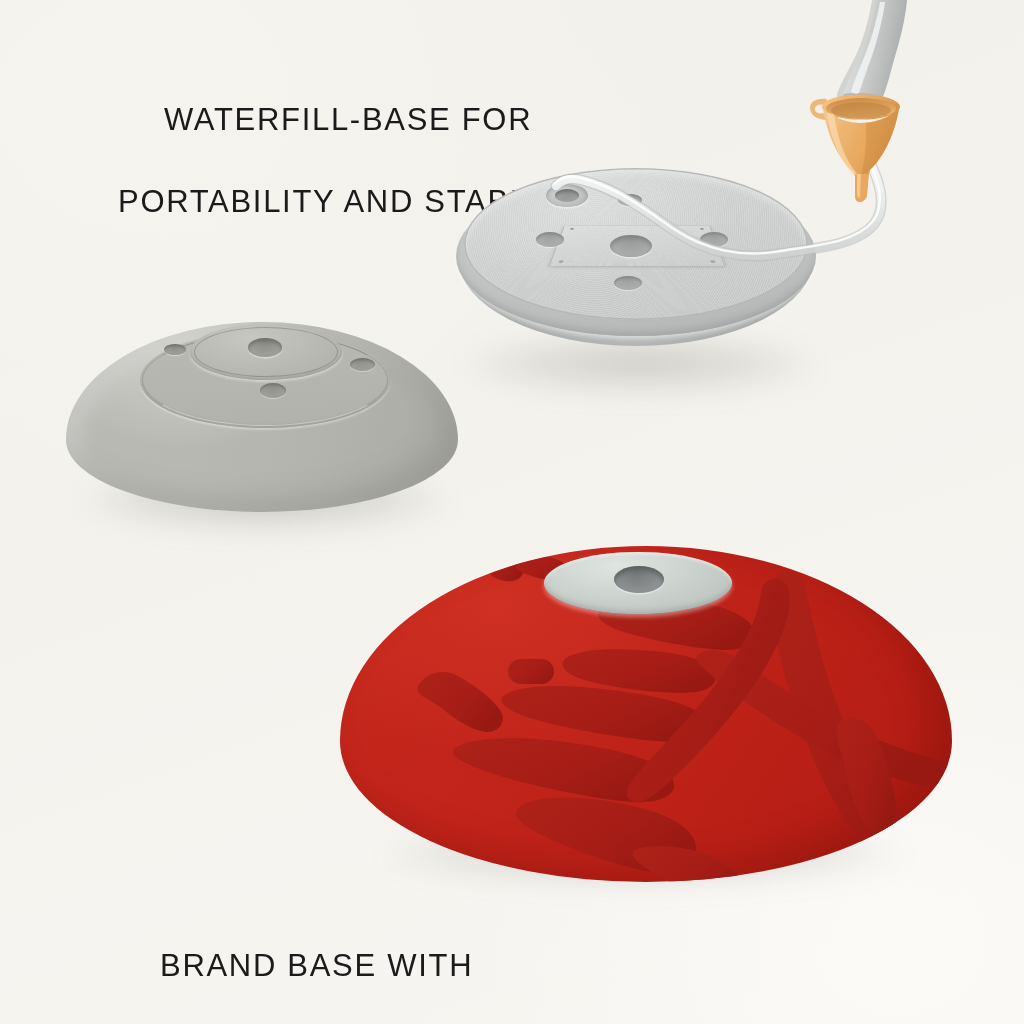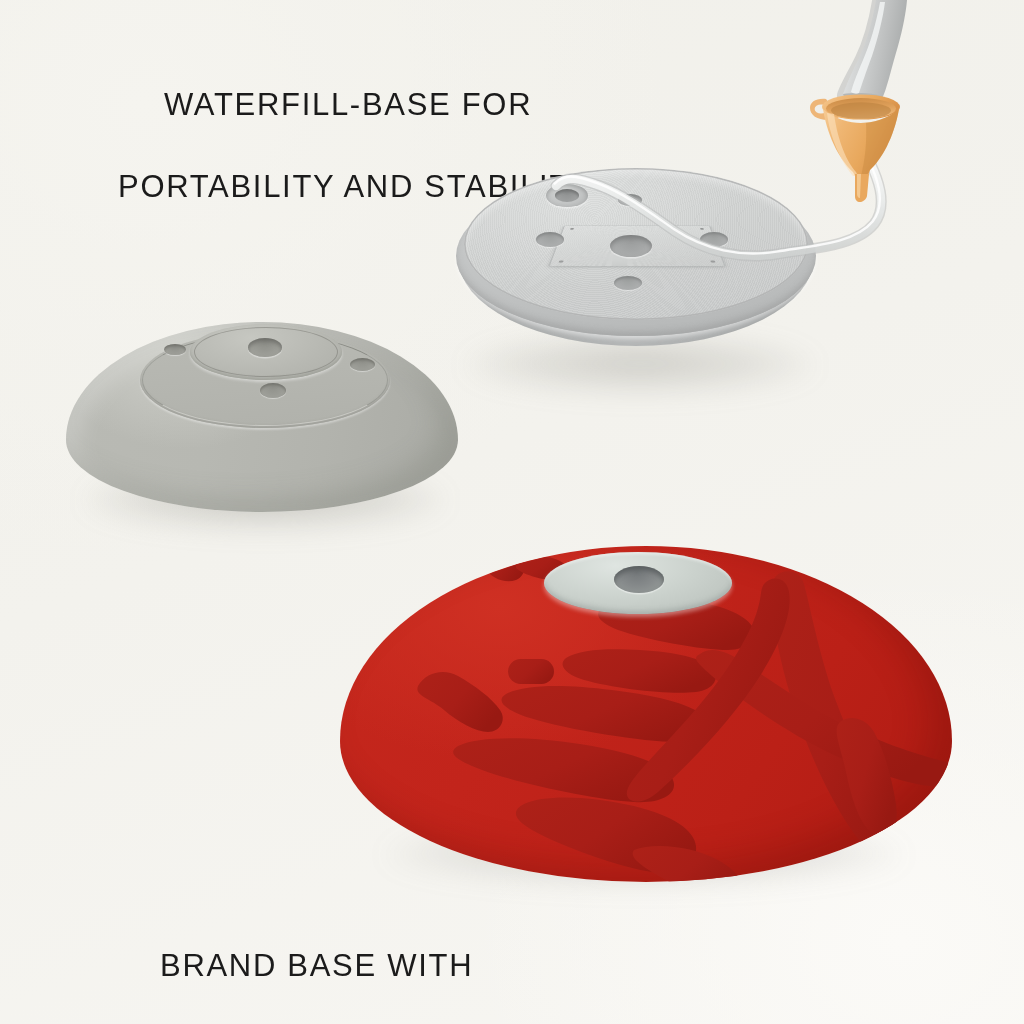--- a/index.html
+++ b/index.html
@@ -22,21 +22,21 @@
     position:absolute;
     color:#1b1b1b;
     font-weight:400;
     letter-spacing:0.055em;
     line-height:1.32;
     text-transform:uppercase;
     white-space:pre-line;
     font-size:31px;
     -webkit-font-smoothing:antialiased;
   }
-  #caption-top{ left:118px; top:44px; }
+  #caption-top{ left:118px; top:59px; }
   #caption-bottom{ left:74px; top:905px; }
   #caption-top .l1{ margin-left:46px; display:block; }
   #caption-bottom .l1{ margin-left:86px; display:block; }
   .caption .l2{ display:block; }
 
   
   .soft-shadow{
     position:absolute;
     border-radius:50%;
     filter:blur(13px);

